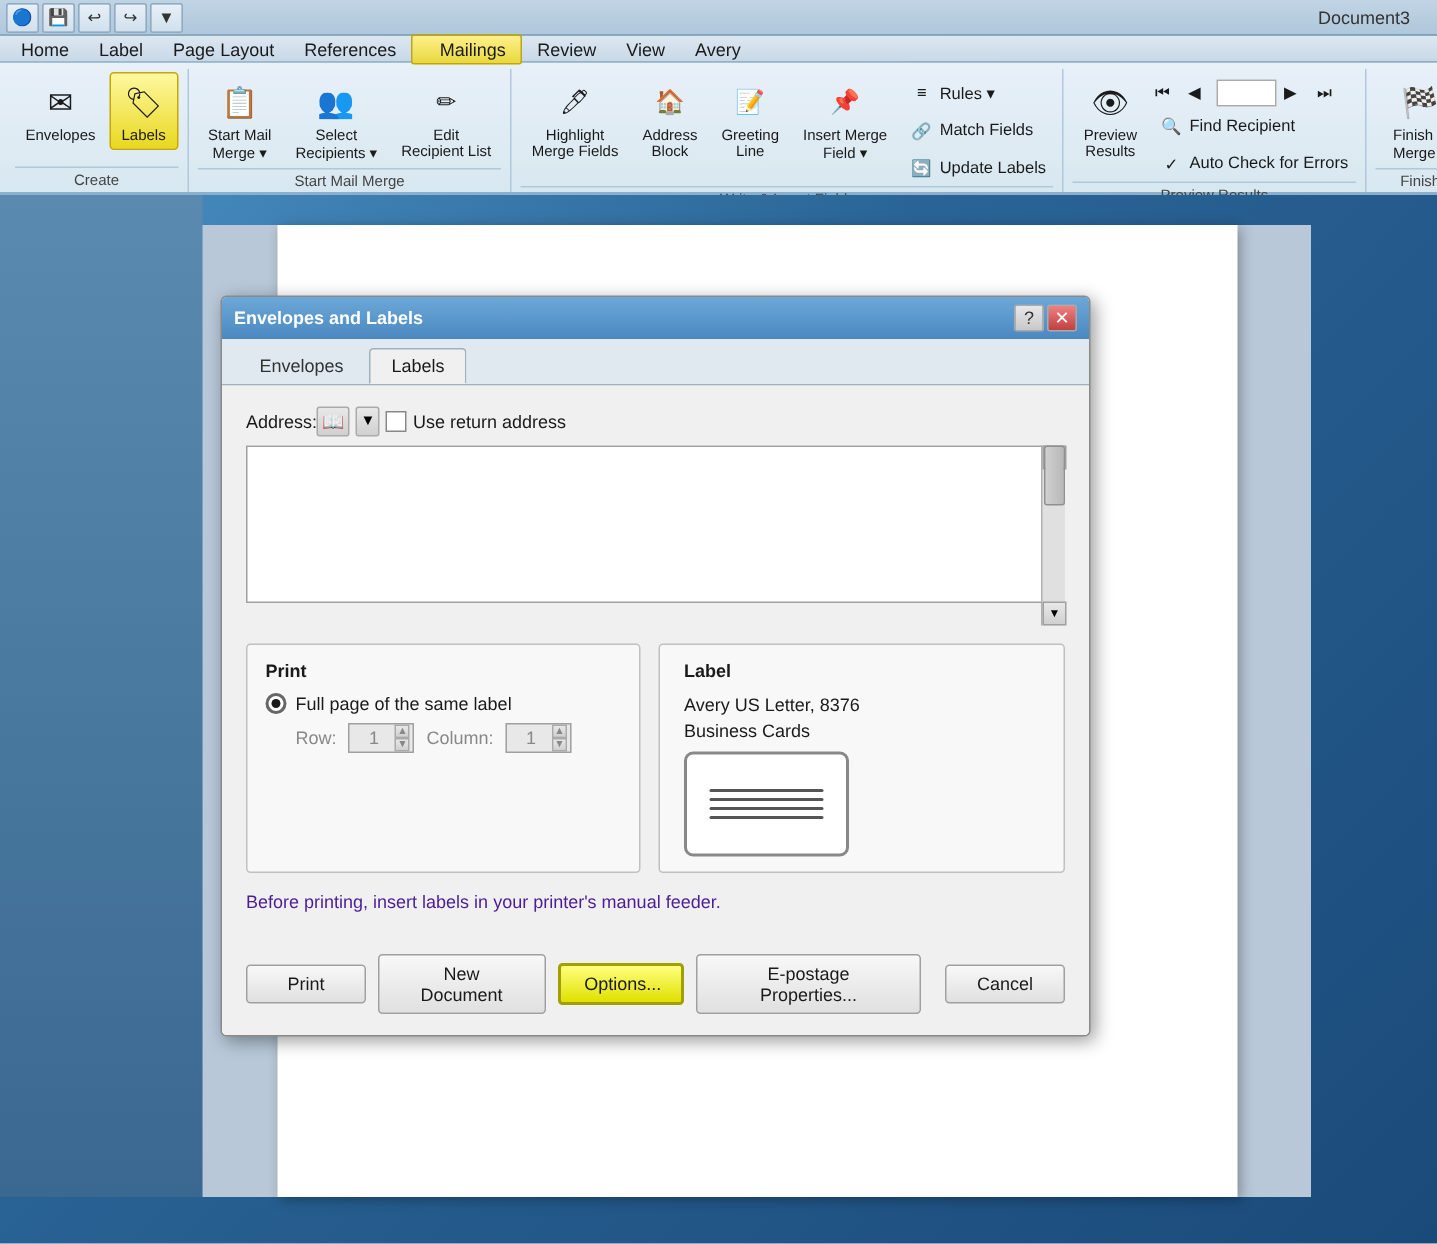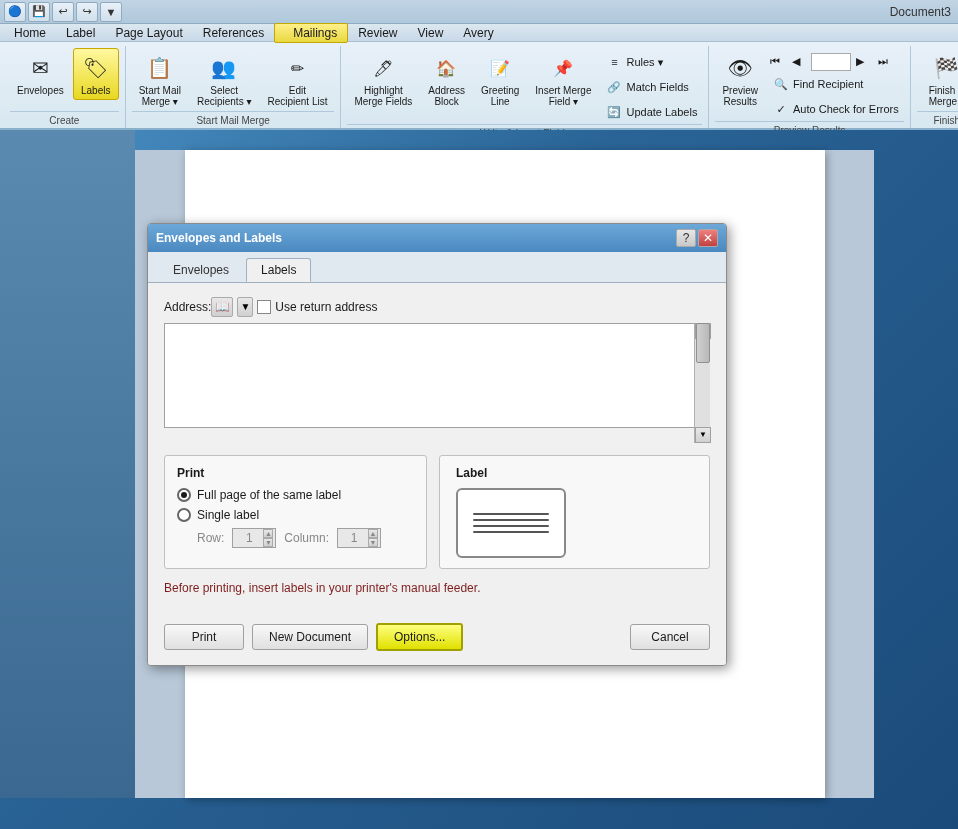--- a/index.html
+++ b/index.html
@@ -459,21 +459,21 @@
     .label-line {
       width: 85%;
       height: 2px;
       background: #555;
       border-radius: 1px;
     }
 
     
     .footer-message {
       font-size: 12px;
-      color: #7f1d1d;
+      color: #4c1d95;
       margin-bottom: 28px;
     }
 
     
     .buttons-row {
       display: flex;
       gap: 8px;
       align-items: center;
     }
     .action-btn {
@@ -540,21 +540,21 @@
 </head>
 <body>
 
 <div class="quick-access">
   <div class="qa-btn">🔵</div>
   <div class="qa-btn">💾</div>
   <div class="qa-btn">↩</div>
   <div class="qa-btn">↪</div>
   <div class="qa-btn">▼</div>
   <div style="flex:1"></div>
-  <span style="font-size:12px; color:#333; margin-right:3px;">Document3</span>
+  <span style="font-size:12px; color:#333; margin-right:14px;">Document3</span>
 </div>
 
 <div class="menu-bar">
   <div class="menu-item">Home</div>
   <div class="menu-item">Label</div>
   <div class="menu-item">Page Layout</div>
   <div class="menu-item">References</div>
   <div class="menu-item active">Mailings</div>
   <div class="menu-item">Review</div>
   <div class="menu-item">View</div>
@@ -723,24 +723,20 @@
           </div>
         </div>
 
         <div class="sections-row">
 
           <div class="print-section">
             <div class="section-title">Print</div>
             <div class="radio-row">
               <div class="radio-input checked"></div>
               <span>Full page of the same label</span>
-            </div>
-            <div class="radio-row">
-              <div class="radio-input"></div>
-              <span>Single label</span>
             </div>
             <div class="row-col-row">
               <span>Row:</span>
               <div class="spin-input">
                 <input type="text" value="1" style="">
                 <div class="spin-arrows">
                   <div class="spin-arrow">▲</div>
                   <div class="spin-arrow">▼</div>
                 </div>
               </div>
@@ -750,36 +746,41 @@
                 <div class="spin-arrows">
                   <div class="spin-arrow">▲</div>
                   <div class="spin-arrow">▼</div>
                 </div>
               </div>
             </div>
           </div>
 
           <div class="label-section">
             <div class="section-title">Label</div>
+            <div class="label-name">
+              <span>Avery US Letter, 8376</span><br>
+              <span>Business Cards</span>
+            </div>
             <div class="label-preview">
               <div class="label-line"></div>
               <div class="label-line"></div>
               <div class="label-line"></div>
               <div class="label-line"></div>
             </div>
           </div>
 
         </div>
 
         <div class="footer-message">Before printing, insert labels in your printer's manual feeder.</div>
 
         <div class="buttons-row">
           <button class="action-btn">Print</button>
           <button class="action-btn">New Document</button>
           <button class="action-btn highlighted">Options...</button>
+          <button class="action-btn">E-postage Properties...</button>
           <div style="flex:1;"></div>
           <button class="action-btn">Cancel</button>
         </div>
 
       </div>
     </div>
   </div>
 
 </div>
 

